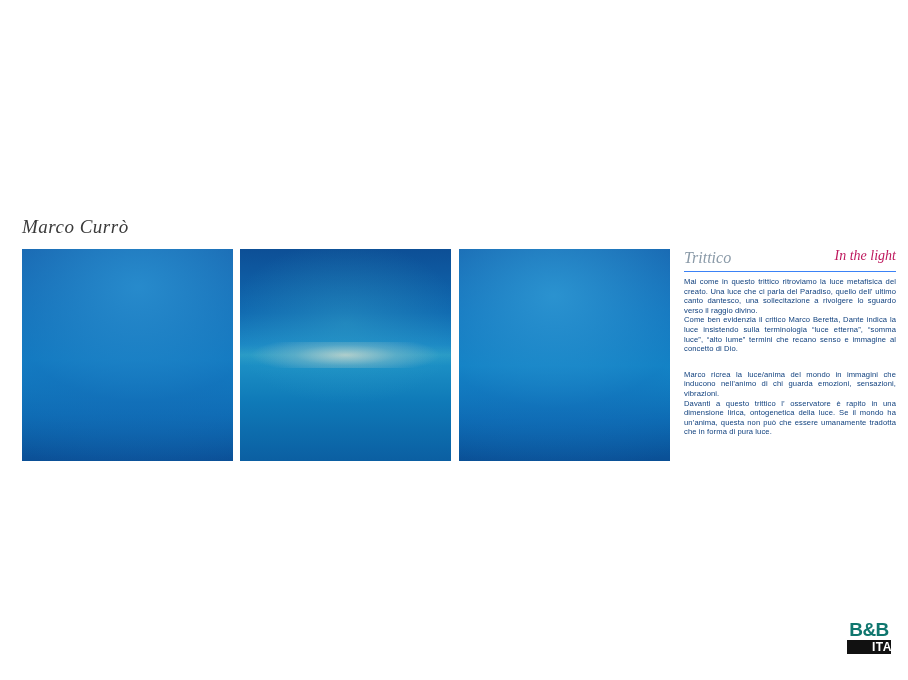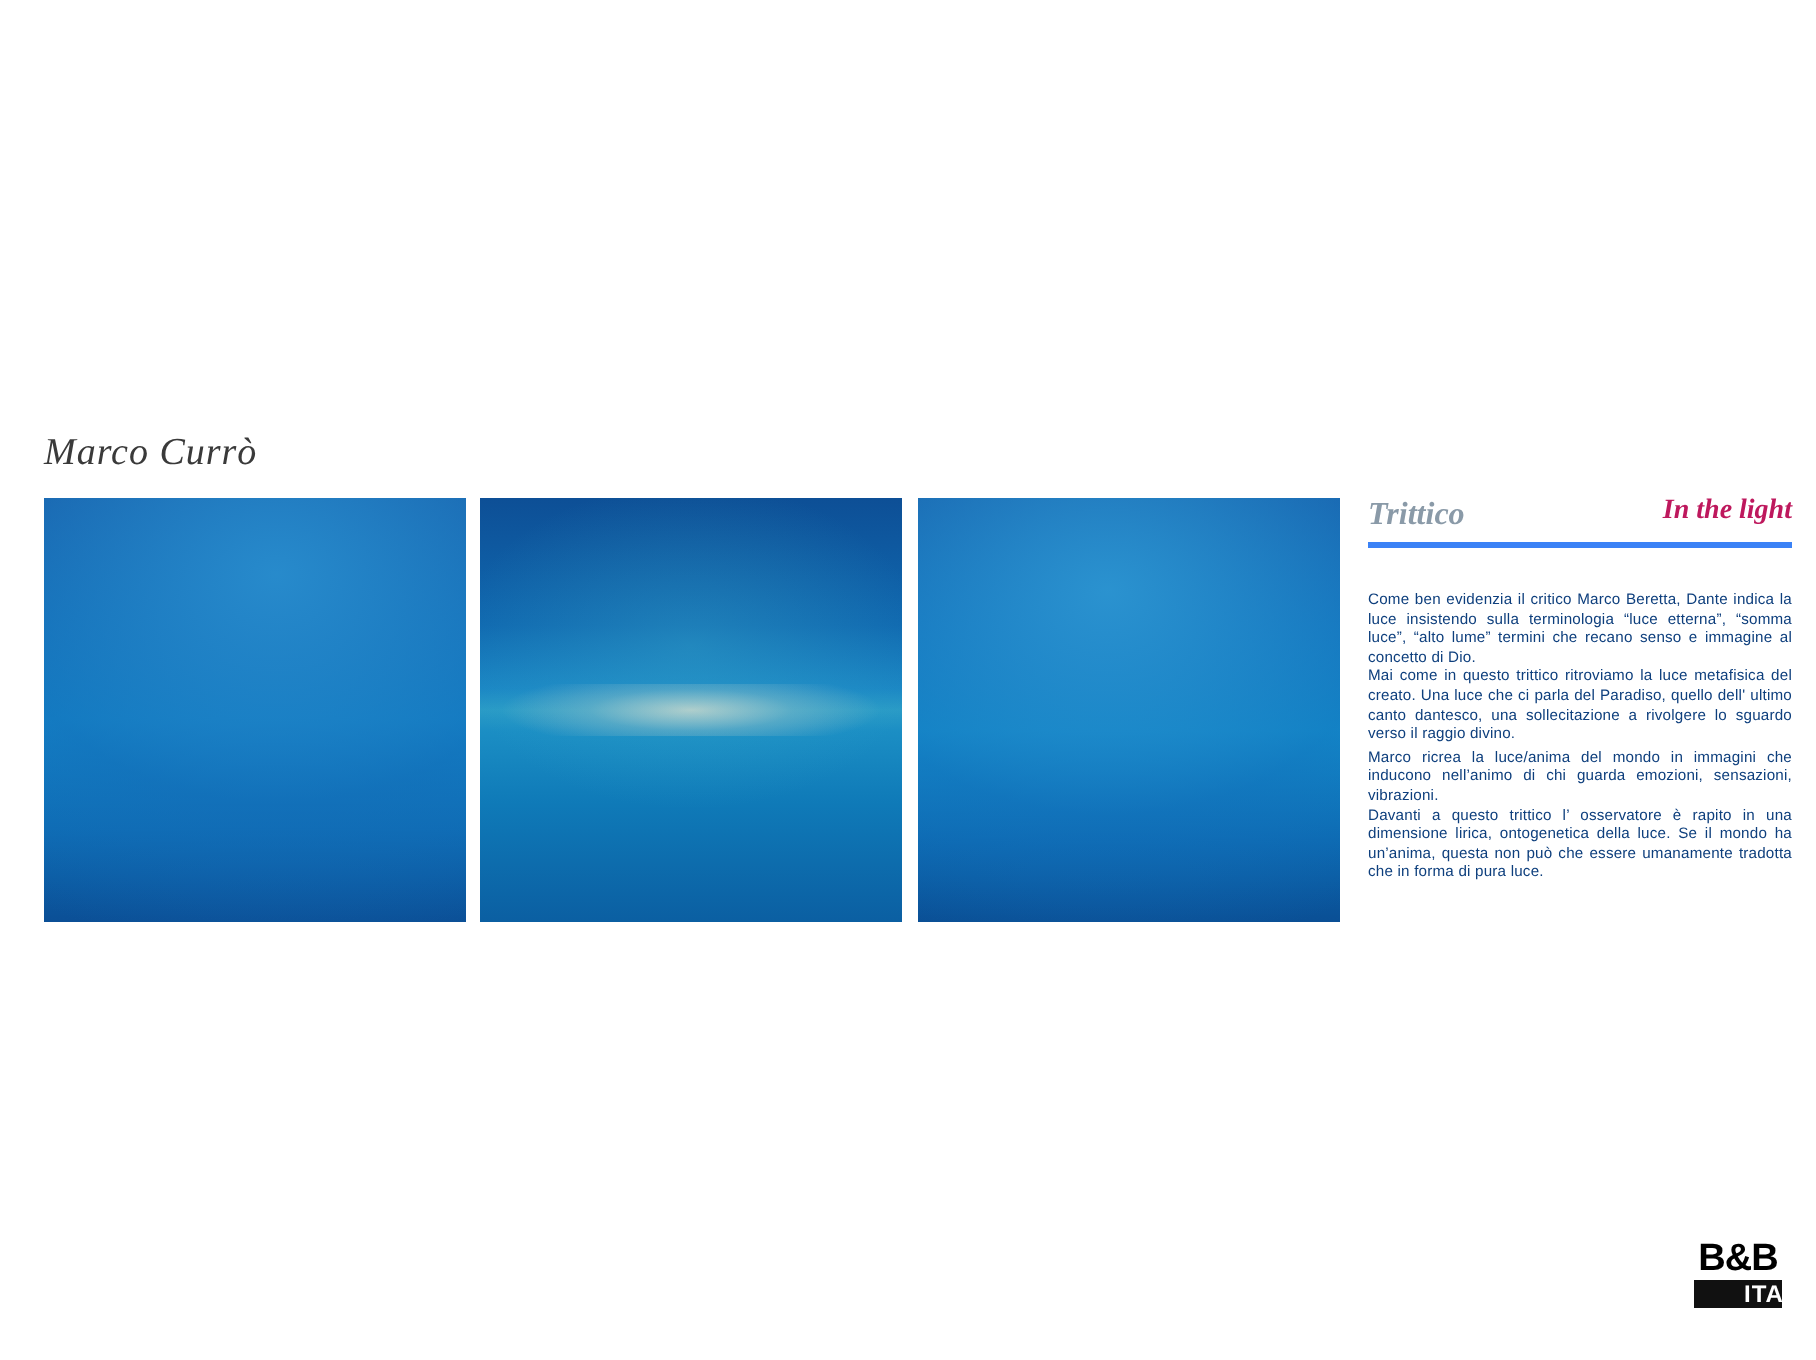--- a/index.html
+++ b/index.html
@@ -86,23 +86,22 @@
   
   .text-col {
     position: absolute;
     left: 684px;
     top: 249px;
     width: 212px;
   }
   .title-row {
     position: relative;
     height: 22px;
-    border-bottom: 3px solid #3b82f6;
-    margin-bottom: 21px;
-    font-weight: bold;
+    border-bottom: 1px solid #3b82f6;
+    margin-bottom: 5px;
   }
   .title-left {
     position: absolute;
     left: 0;
     top: 0;
     font-family: "Liberation Serif", serif;
     font-style: italic;
     font-size: 16px;
     color: #8a9aa8;
   }
@@ -117,36 +116,36 @@
   }
   .body-text p {
     margin: 0;
     font-size: 7.6px;
     line-height: 9.6px;
     color: #0e3f7d;
     text-align: justify;
     letter-spacing: 0.1px;
   }
   .body-text p.spaced {
-    margin-top: 2px;
+    margin-top: 16px;
   }
 
   
   .logo {
     position: absolute;
     left: 847px;
     top: 620px;
     width: 44px;
     text-align: center;
     font-family: "Liberation Sans", sans-serif;
   }
   .logo-top {
     font-size: 19px;
     font-weight: bold;
-    color: #000000;
+    color: #0f766e;
     line-height: 19px;
     letter-spacing: -0.5px;
   }
   .logo-bottom {
     background: #111111;
     color: #ffffff;
     font-size: 12px;
     font-weight: bold;
     line-height: 14px;
     letter-spacing: 0.5px;
@@ -170,22 +169,22 @@
   <div class="panel panel-3">
     <div class="art"></div>
   </div>
 
   <div class="text-col">
     <div class="title-row">
       <span class="title-left">Trittico</span>
       <span class="title-right">In the light</span>
     </div>
     <div class="body-text">
+      <p>Mai come in questo trittico ritroviamo la luce metafisica del creato. Una luce che ci parla del Paradiso, quello dell' ultimo canto dantesco, una sollecitazione a rivolgere lo sguardo verso il raggio divino.</p>
       <p>Come ben evidenzia il critico Marco Beretta, Dante indica la luce insistendo sulla terminologia “luce etterna”, “somma luce”, “alto lume” termini che recano senso e immagine al concetto di Dio.</p>
-      <p>Mai come in questo trittico ritroviamo la luce metafisica del creato. Una luce che ci parla del Paradiso, quello dell' ultimo canto dantesco, una sollecitazione a rivolgere lo sguardo verso il raggio divino.</p>
       <p class="spaced">Marco ricrea la luce/anima del mondo in immagini che inducono nell’animo di chi guarda emozioni, sensazioni, vibrazioni.</p>
       <p>Davanti a questo trittico l’ osservatore è rapito in una dimensione lirica, ontogenetica della luce. Se il mondo ha un’anima, questa non può che essere umanamente tradotta che in forma di pura luce.</p>
     </div>
   </div>
 
   <div class="logo">
     <div class="logo-top">B&amp;B</div>
     <div class="logo-bottom">ITALIA</div>
   </div>
 

